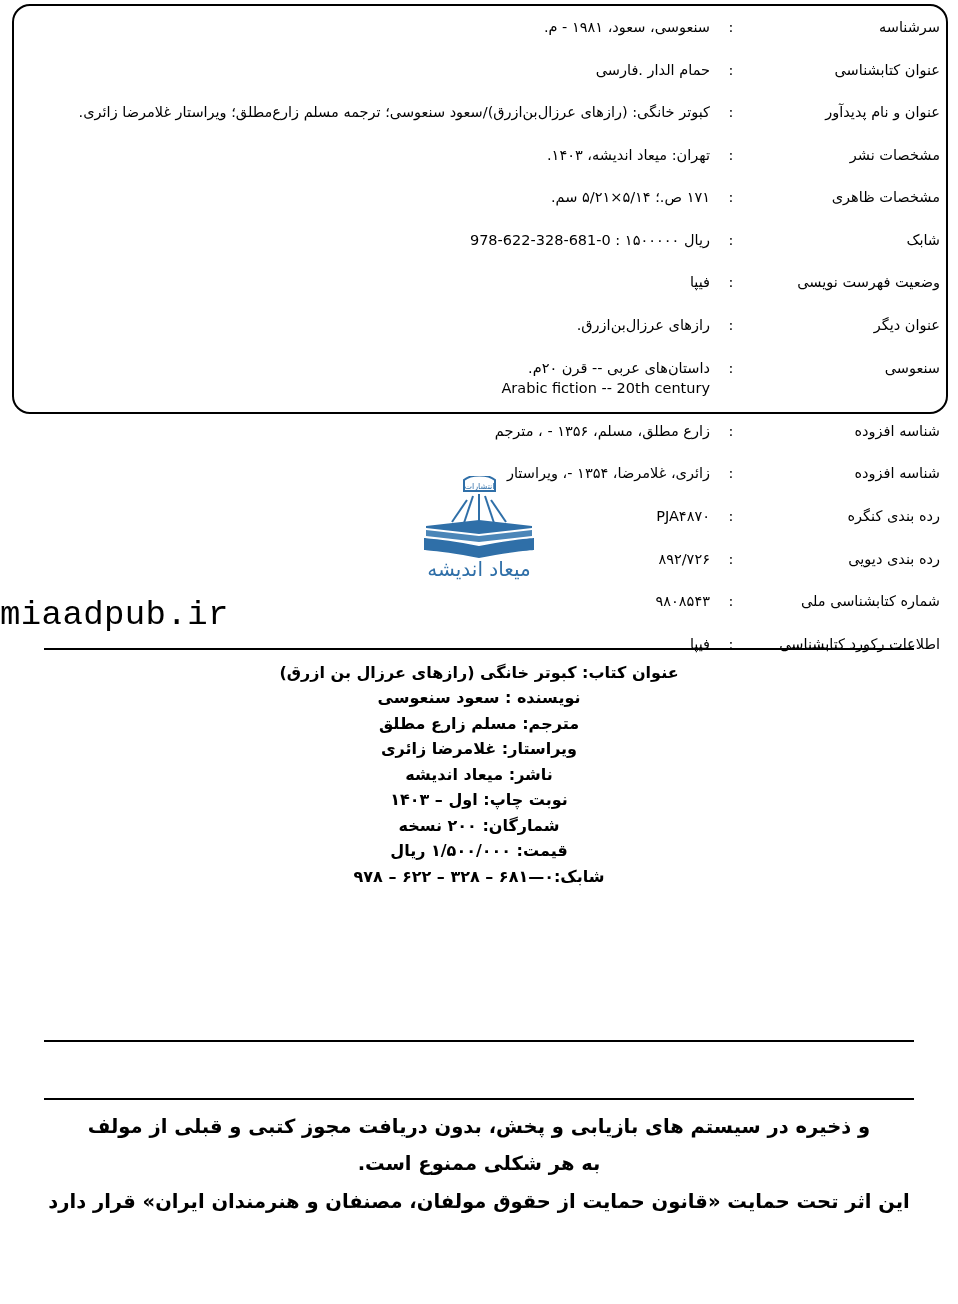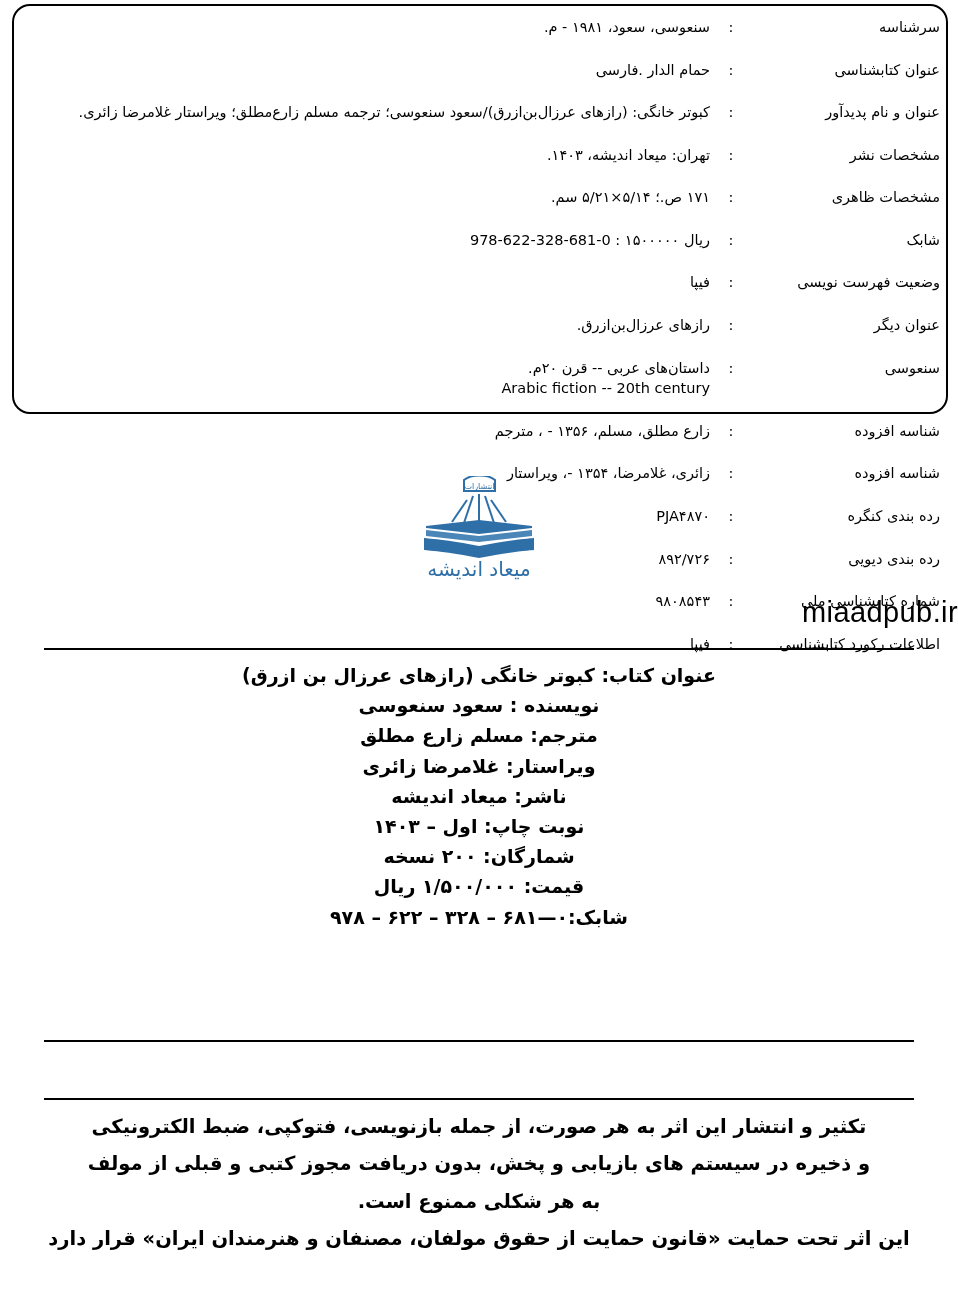--- a/index.html
+++ b/index.html
@@ -68,34 +68,34 @@
     unicode-bidi: embed;
     display: inline-block;
   }
 
   
   .logo-wrap {
     position: absolute;
     top: 476px;
     left: 0;
     right: 0;
-    text-align: right;
+    text-align: left;
   }
   .logo-mark {
     width: 126px;
     height: 112px;
     margin: 0 auto;
     position: relative;
   }
   .logo-site {
     margin-top: 8px;
-    font-size: 29px;
+    font-size: 34px;
     letter-spacing: 0.4px;
     direction: ltr;
-    font-family: Liberation Sans, sans-serif;
+    font-family: Liberation Mono, monospace;
   }
 
   
   .rule {
     position: absolute;
     left: 44px;
     right: 44px;
     border-top: 2px solid #000;
   }
   .rule.r1 { top: 648px; }
@@ -103,21 +103,21 @@
   .rule.r3 { top: 1098px; }
 
   
   .book-block {
     position: absolute;
     top: 660px;
     left: 44px;
     right: 44px;
     text-align: center;
     font-weight: bold;
-    font-size: 19px;
+    font-size: 16px;
     line-height: 1.59;
   }
   .book-block div { white-space: nowrap; }
 
   .phone-block {
     position: absolute;
     top: 1050px;
     left: 44px;
     right: 44px;
     text-align: center;
@@ -267,19 +267,18 @@
     <div>قیمت:  ۱/۵۰۰/۰۰۰ ریال</div>
     <div>شابک:۰—۶۸۱ – ۳۲۸ – ۶۲۲ – ۹۷۸</div>
   </div>
 
   <div class="rule r2"></div>
 
 
   <div class="rule r3"></div>
 
   <div class="rights-block">
-    <div>تکثیر و انتشار این اثر به هر صورت، از جمله بازنویسی، فتوکپی، ضبط الکترونیکی</div>
     <div>و ذخیره در سیستم های بازیابی و پخش، بدون دریافت مجوز کتبی و قبلی از مولف</div>
     <div>به هر شکلی ممنوع است.</div>
     <div>این اثر تحت حمایت «قانون حمایت از حقوق مولفان، مصنفان و هنرمندان ایران» قرار دارد</div>
   </div>
 
 </div>
 
 </body></html>

